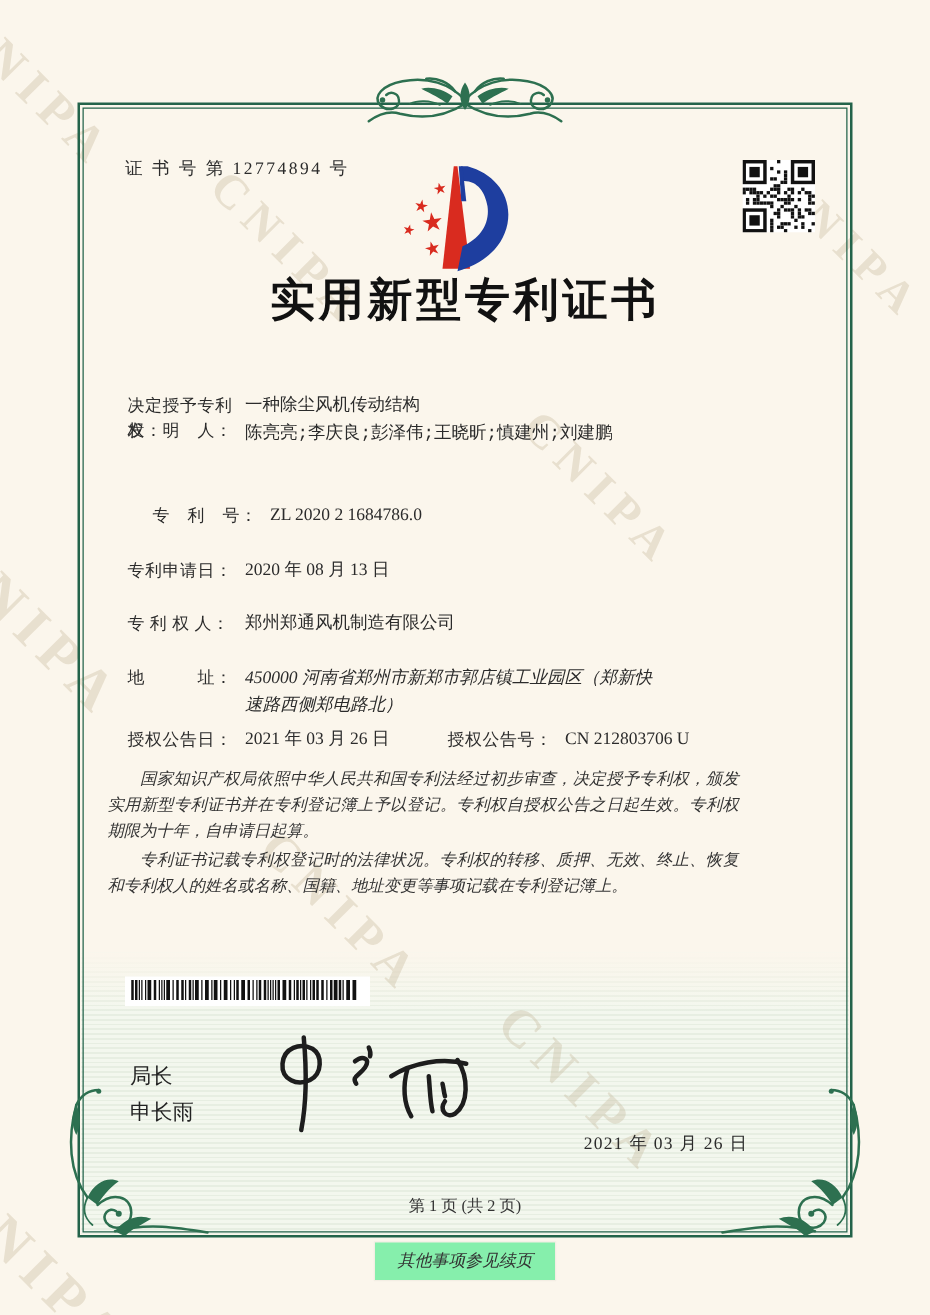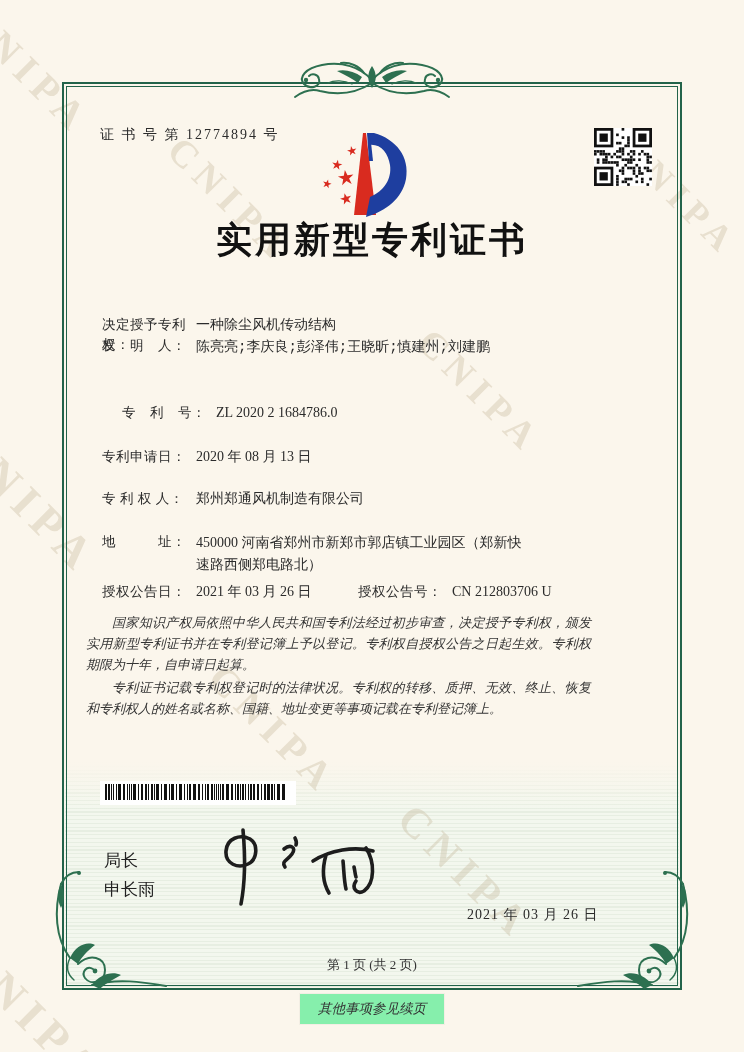--- a/index.html
+++ b/index.html
@@ -28,21 +28,21 @@
   .txt{position:absolute;z-index:5;color:#2b2b2b;}
   .cert-no{left:100px;top:126px;font-size:14px;letter-spacing:2px;}
   .title{left:62px;top:216px;width:620px;text-align:center;font-size:36px;font-weight:bold;
          letter-spacing:3px;color:#111;}
   .logo{position:absolute;z-index:5;left:296px;top:131px;}
   .qr{position:absolute;z-index:5;left:594px;top:128px;}
 
   .row{position:absolute;z-index:5;left:102px;font-size:14px;color:#2b2b2b;line-height:20px;}
   .flabel{display:inline-block;width:94px;font-size:13.5px;letter-spacing:0.5px;vertical-align:top;}
   .fvalue{display:inline-block;vertical-align:top;max-width:440px;}
-  .fvalue.addr{max-width:330px;line-height:22px;}
+  .fvalue.addr{max-width:330px;line-height:22px;font-style:italic;}
   .grant2{position:absolute;left:256px;top:0;white-space:nowrap;}
 
   .paras{position:absolute;z-index:5;left:86px;top:612px;width:505px;color:#333;
          font-size:13px;line-height:21px;text-align:justify;font-style:italic;}
   .paras p{margin:0;text-indent:2em;}
   .paras p + p{margin-top:2px;}
 
   .barcode{position:absolute;z-index:5;left:100px;top:781px;}
   .signoff{left:104px;top:846px;font-size:17px;line-height:29px;color:#222;}
   .signature{position:absolute;z-index:5;left:196px;top:826px;}

